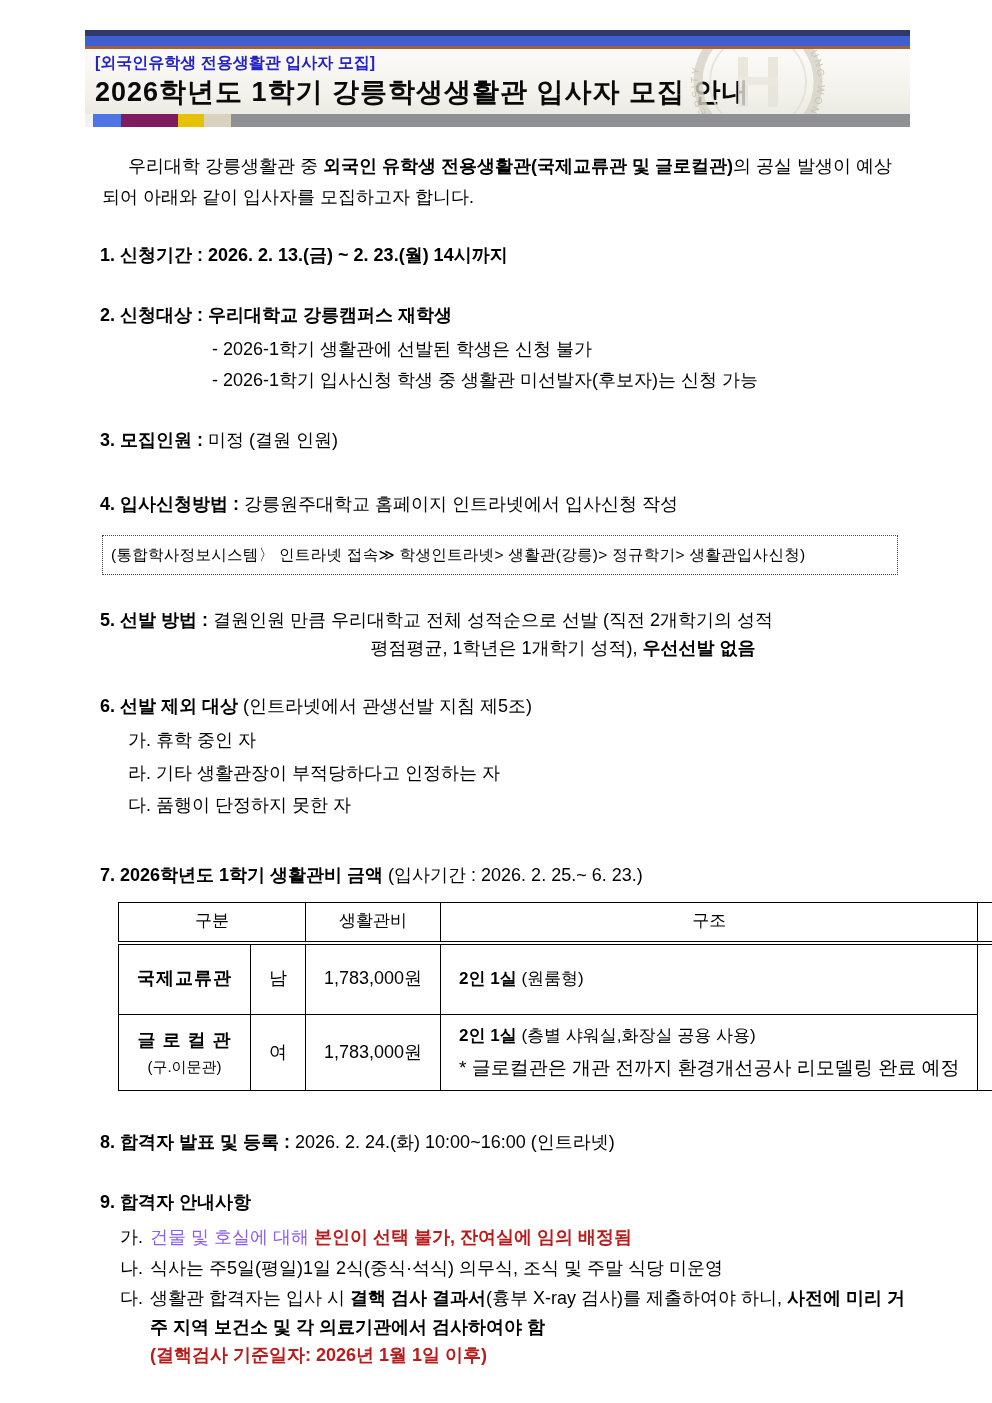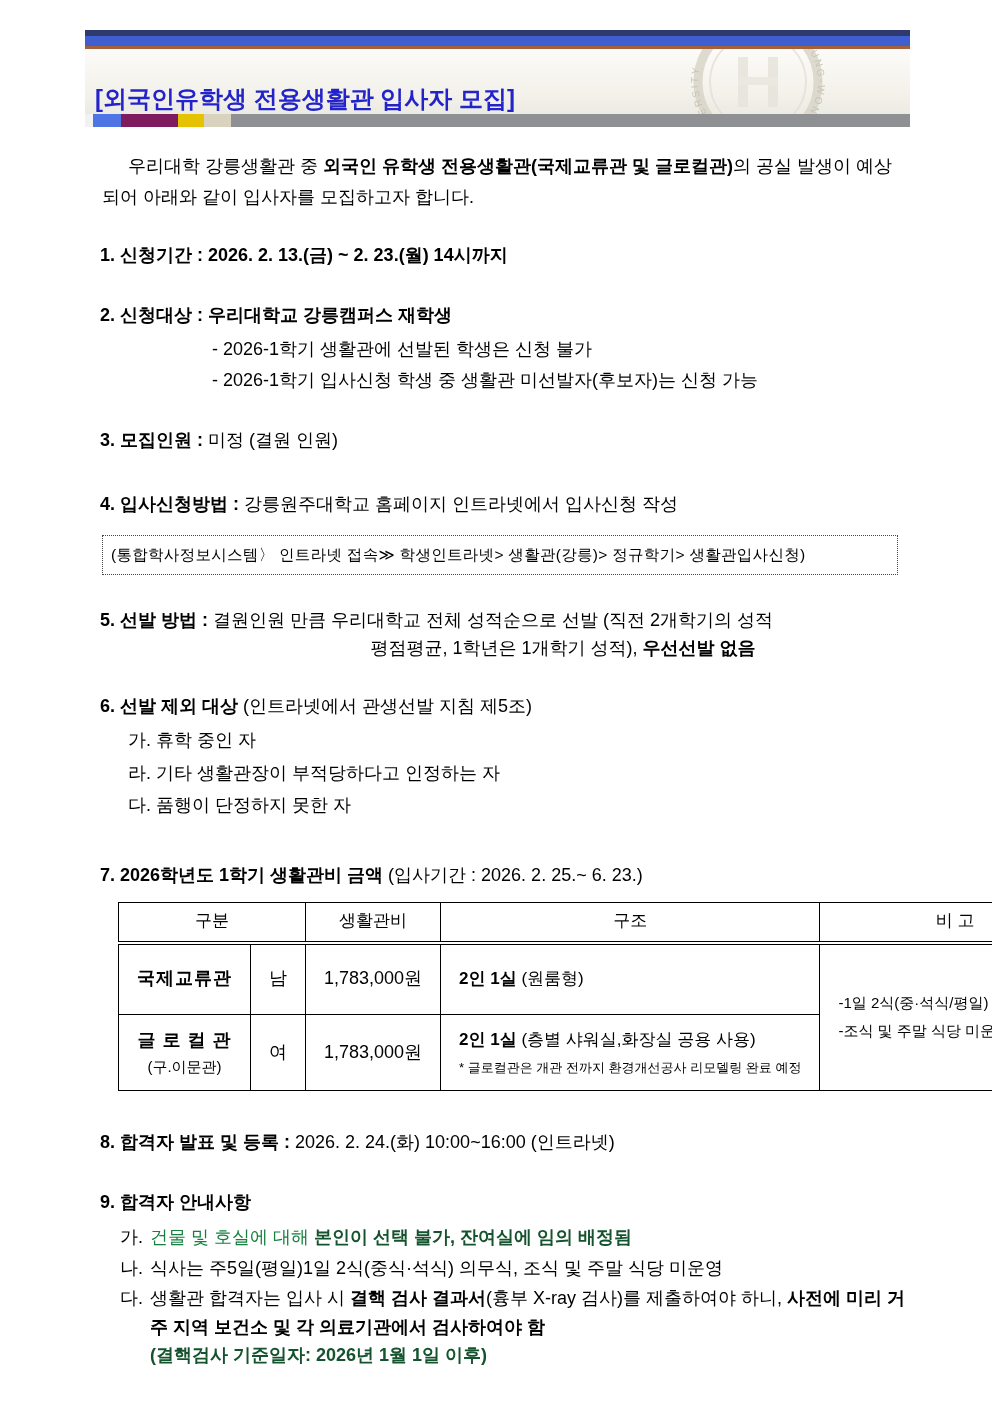--- a/index.html
+++ b/index.html
@@ -7,21 +7,21 @@
     width:992px;height:1403px;background:#ffffff;color:#000;
     font-family:"Liberation Sans","DejaVu Sans",sans-serif;
     overflow:hidden;position:relative;
   }
   
   .banner{margin:30px 0 0 85px;width:825px;position:relative;}
   .bar-navy{height:6px;background:#2e3a6e;}
   .bar-blue{height:10px;background:#3f5fd0;border-bottom:3px solid #a2613e;}
   .banner-body{height:64px;background:linear-gradient(180deg,#fcfbf8 0%,#f3f1ea 70%,#ecebe3 100%);
     position:relative;overflow:hidden;padding:1px 10px 0 10px;}
-  .banner-sub{color:#2323cb;font-weight:800;font-size:24px;line-height:26px;margin-top:36px;}
+  .banner-sub{color:#2323cb;font-weight:800;font-size:16px;line-height:26px;}
   .banner-title{font-weight:800;font-size:27px;line-height:32px;text-align:left;letter-spacing:1px;color:#0a0a0a;}
   .seal{position:absolute;left:598px;top:-42px;opacity:.8;pointer-events:none;}
   .strip{display:flex;height:13px;}
   .strip div{height:100%;}
   .seg-gap{width:8px;background:#f2f2f2;}
   .seg-blue{width:28px;background:#4f74e3;}
   .seg-purple{width:57px;background:#7e1c5f;}
   .seg-yellow{width:26px;background:#e5c301;}
   .seg-beige{width:27px;background:#d9d2bf;}
   .seg-gray{flex:1;background:#8f9093;}
@@ -39,29 +39,29 @@
   
   table.fee{border-collapse:collapse;margin:12px 0 0 18px;table-layout:fixed;}
   table.fee th,table.fee td{border:1.5px solid #000;padding:2px 18px;}
   table.fee th{font-weight:400;font-size:17px;height:34px;border-bottom:4px double #000;}
   .col-name{width:130px;} .col-g{width:36px;} .col-fee{width:100px;} .col-st{width:290px;} .col-note{width:228px;}
   td.c{text-align:center;}
   .row1{height:72px;} .row2{height:76px;}
   .cell-name{font-weight:800;font-size:18px;letter-spacing:1px;}
   .cell-name .sub{display:block;font-weight:400;font-size:15px;letter-spacing:0;}
   .cell-st{font-size:17px;}
-  .cell-st .note{display:block;font-size:13px;margin-top:4px;}
+  .cell-st .note{display:block;font-size:19px;margin-top:4px;}
   .cell-note{font-size:15px;line-height:1.9;vertical-align:middle;}
   
   .subs9{margin:6px 0 0 20px;}
   .hang{display:flex;line-height:1.6;margin-top:2px;}
   .hang .pfx{flex:none;width:30px;}
   .hang .body9{flex:1;}
-  .blue{color:#15803d;}
-  .bluebold{color:#14532d;font-weight:800;}
+  .blue{color:#8b5cf6;}
+  .bluebold{color:#b91c1c;font-weight:800;}
   .danote{margin-left:30px;}
 </style>
 </head>
 <body>
 
 <div class="banner">
   <div class="bar-navy"></div>
   <div class="bar-blue"></div>
   <div class="banner-body">
     <svg class="seal" width="150" height="150" viewBox="0 0 150 150">

